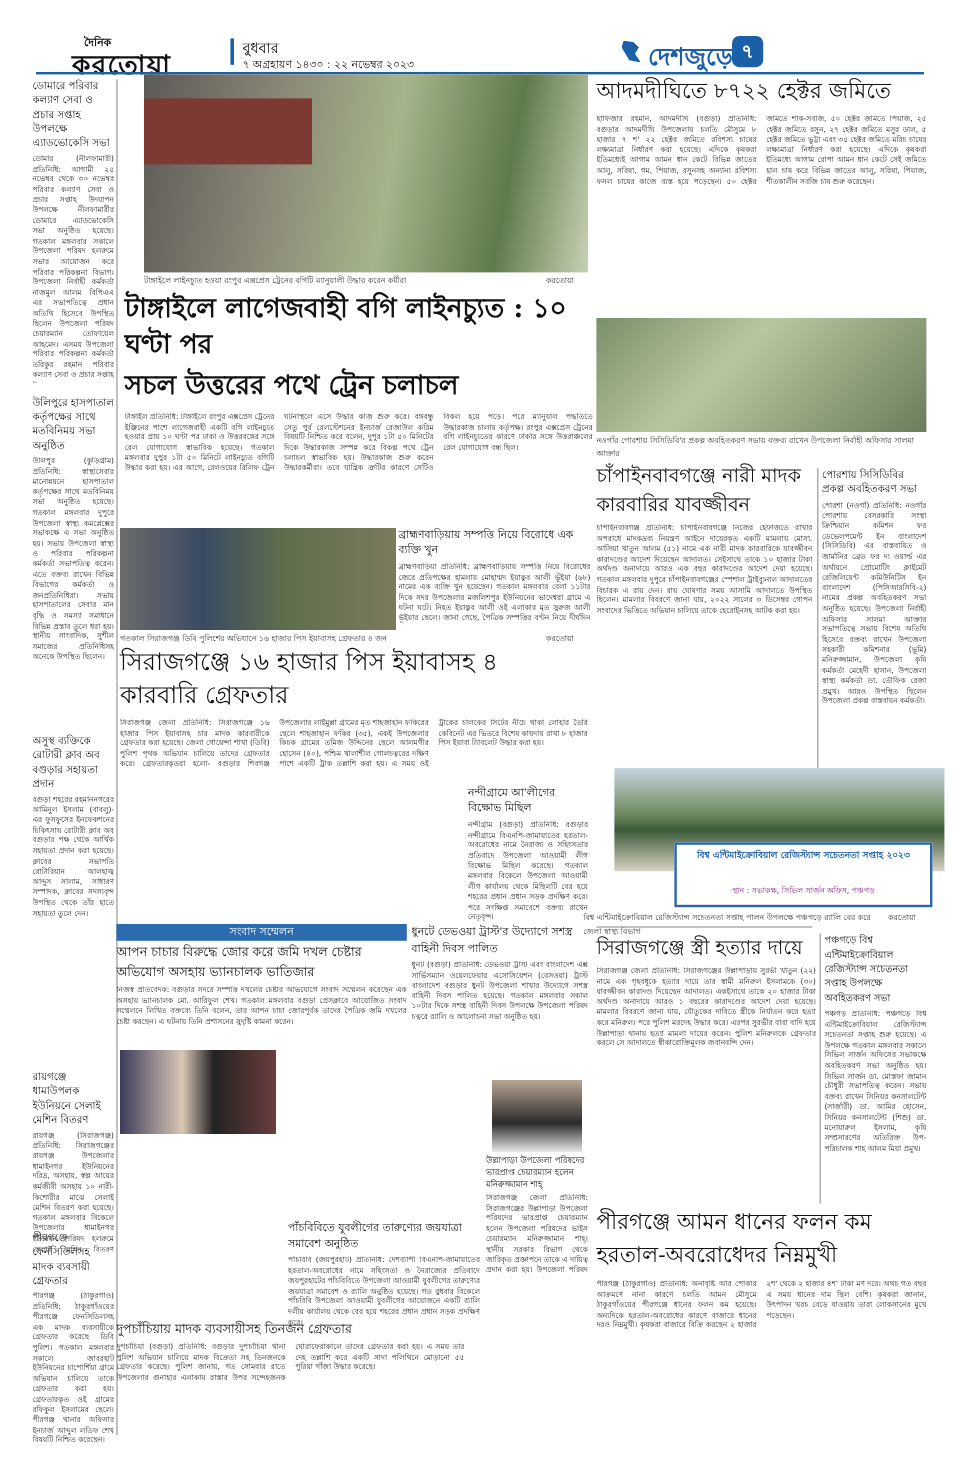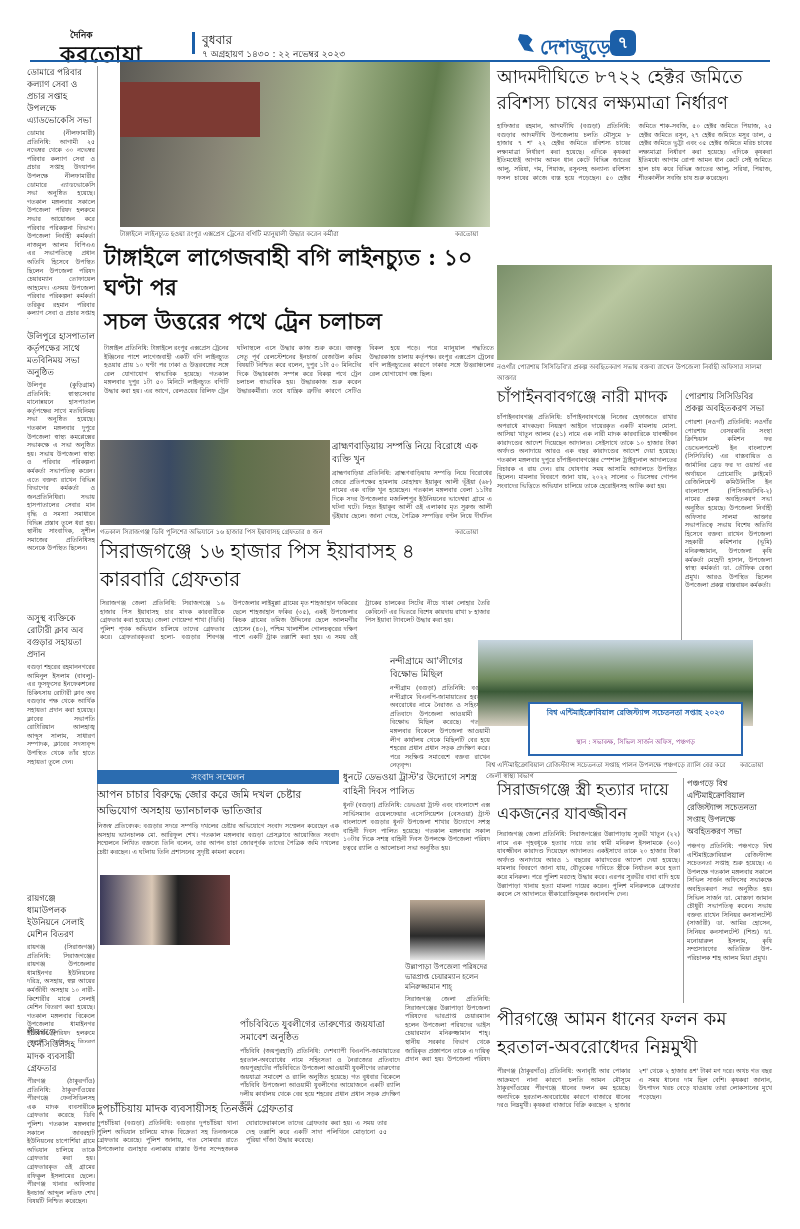--- a/index.html
+++ b/index.html
@@ -68,28 +68,28 @@
 <div class="abs caption" style="left:455px;top:229px">করতোয়া</div>
 
 <div class="abs" style="left:104px;top:242px;width:390px">
   <div class="hl" style="font-size:22px;line-height:30px;font-weight:bold">টাঙ্গাইলে লাগেজবাহী বগি লাইনচ্যুত : ১০ ঘণ্টা পর</div>
   <div class="hl" style="font-size:22px;line-height:30px;font-weight:bold;margin-top:4px">সচল উত্তরের পথে ট্রেন চলাচল</div>
   <div class="col-text" style="height:80px;margin-top:8px;column-count:3;column-gap:8px">টাঙ্গাইল প্রতিনিধি: টাঙ্গাইলে রংপুর এক্সপ্রেস ট্রেনের ইঞ্জিনের পাশে লাগেজবাহী একটি বগি লাইনচ্যুত হওয়ার প্রায় ১০ ঘণ্টা পর ঢাকা ও উত্তরবঙ্গের সঙ্গে রেল যোগাযোগ স্বাভাবিক হয়েছে। গতকাল মঙ্গলবার দুপুর ১টা ৫০ মিনিটে লাইনচ্যুত বগিটি উদ্ধার করা হয়। এর আগে, রেলওয়ের রিলিফ ট্রেন ঘটনাস্থলে এসে উদ্ধার কাজ শুরু করে। বঙ্গবন্ধু সেতু পূর্ব রেলস্টেশনের ইনচার্জ রেজাউল করিম বিষয়টি নিশ্চিত করে বলেন, দুপুর ১টা ৫০ মিনিটের দিকে উদ্ধারকাজ সম্পন্ন করে বিকল্প পথে ট্রেন চলাচল স্বাভাবিক হয়। উদ্ধারকাজ শুরু করেন উদ্ধারকর্মীরা। তবে যান্ত্রিক ত্রুটির কারণে সেটিও বিকল হয়ে পড়ে। পরে ম্যানুয়াল পদ্ধতিতে উদ্ধারকাজ চালায় কর্তৃপক্ষ। রংপুর এক্সপ্রেস ট্রেনের বগি লাইনচ্যুতের কারণে ঢাকার সঙ্গে উত্তরাঞ্চলের রেল যোগাযোগ বন্ধ ছিল।</div>
 </div>
 
 <div class="abs" style="left:497px;top:64px;width:275px">
   <div class="hl" style="font-size:18px;line-height:26px">আদমদীঘিতে ৮৭২২ হেক্টর জমিতে</div>
-  <div class="hl" style="font-size:18px;line-height:26px">রবিশস্য চাষের লক্ষ্যমাত্রা নির্ধারণ</div>
   <div class="col-text" style="height:120px;margin-top:6px;column-count:2;column-gap:8px">হাফিজার রহমান, আদমদীঘি (বগুড়া) প্রতিনিধি: বগুড়ার আদমদীঘি উপজেলায় চলতি মৌসুমে ৮ হাজার ৭ শ' ২২ হেক্টর জমিতে রবিশস্য চাষের লক্ষ্যমাত্রা নির্ধারণ করা হয়েছে। এদিকে কৃষকরা ইতিমধ্যেই আগাম আমন ধান কেটে বিভিন্ন জাতের আলু, সরিষা, গম, পিয়াজ, রসুনসহ অন্যান্য রবিশস্য ফসল চাষের কাজে ব্যস্ত হয়ে পড়েছেন। ৫০ হেক্টর জমিতে শাক-সবজি, ৫০ হেক্টর জমিতে পিয়াজ, ২৫ হেক্টর জমিতে রসুন, ২৭ হেক্টর জমিতে মসুর ডাল, ৫ হেক্টর জমিতে ভুট্টা এবং ৩৫ হেক্টর জমিতে মরিচ চাষের লক্ষ্যমাত্রা নির্ধারণ করা হয়েছে। এদিকে কৃষকরা ইতিমধ্যে আগাম রোপা আমন ধান কেটে সেই জমিতে হাল চাষ করে বিভিন্ন জাতের আলু, সরিষা, পিয়াজ, শীতকালীন সবজি চাষ শুরু করেছেন।</div>
 </div>
 <div class="abs photo" style="left:497px;top:265px;width:275px;height:95px;background:linear-gradient(180deg,#e8e4de 0,#d3c9be 40,#8a2b33 70%,#2f3e66)"></div>
 <div class="abs caption" style="left:497px;top:362px;width:275px">নওগাঁর পোরশায় সিসিডিবি'র প্রকল্প অবহিতকরণ সভায় বক্তব্য রাখেন উপজেলা নির্বাহী অফিসার সালমা আক্তার</div>
 
 <div class="abs" style="left:497px;top:385px;width:180px">
   <div class="hl" style="font-size:16px;line-height:24px">চাঁপাইনবাবগঞ্জে নারী মাদক</div>
+  <div class="hl" style="font-size:16px;line-height:24px">কারবারির যাবজ্জীবন</div>
   <div class="col-text" style="height:230px;margin-top:4px">চাঁপাইনবাবগঞ্জ প্রতিনিধি: চাঁপাইনবাবগঞ্জে নিজের হেফাজতে রাখার অপরাধে মাদকদ্রব্য নিয়ন্ত্রণ আইনে দায়েরকৃত একটি মামলায় মোসা. আসিয়া খাতুন আলম (৫১) নামে এক নারী মাদক কারবারিকে যাবজ্জীবন কারাদণ্ডের আদেশ দিয়েছেন আদালত। সেইসাথে তাকে ১০ হাজার টাকা অর্থদণ্ড অনাদায়ে আরও এক বছর কারাদণ্ডের আদেশ দেয়া হয়েছে। গতকাল মঙ্গলবার দুপুরে চাঁপাইনবাবগঞ্জের স্পেশাল ট্রাইব্যুনাল আদালতের বিচারক এ রায় দেন। রায় ঘোষণার সময় আসামি আদালতে উপস্থিত ছিলেন। মামলার বিবরণে জানা যায়, ২০২২ সালের ৩ ডিসেম্বর গোপন সংবাদের ভিত্তিতে অভিযান চালিয়ে তাকে হেরোইনসহ আটক করা হয়।</div>
 </div>
 <div class="abs vr" style="left:681px;top:390px;height:250px"></div>
 <div class="abs" style="left:685px;top:390px;width:87px">
   <div class="hl" style="font-size:8.5px;line-height:12px">পোরশায় সিসিডিবির প্রকল্প অবহিতকরণ সভা</div>
   <div class="col-text" style="height:220px;margin-top:4px">পোরশা (নওগাঁ) প্রতিনিধি: নওগাঁর পোরশায় বেসরকারি সংস্থা ক্রিশ্চিয়ান কমিশন ফর ডেভেলপমেন্ট ইন বাংলাদেশ (সিসিডিবি) এর বাস্তবায়িত ও জার্মানির ব্রেড ফর দ্য ওয়ার্ল্ড এর অর্থায়নে প্রোমোটিং ক্লাইমেট রেজিলিয়েন্ট কমিউনিটিস ইন বাংলাদেশ (পিসিআরসিবি-২) নামের প্রকল্প অবহিতকরণ সভা অনুষ্ঠিত হয়েছে। উপজেলা নির্বাহী অফিসার সালমা আক্তার সভাপতিত্বে সভায় বিশেষ অতিথি হিসেবে বক্তব্য রাখেন উপজেলা সহকারী কমিশনার (ভূমি) মনিরুজ্জামান, উপজেলা কৃষি কর্মকর্তা মেহেদী হাসান, উপজেলা স্বাস্থ্য কর্মকর্তা ডা. তৌফিক রেজা প্রমুখ। আরও উপস্থিত ছিলেন উপজেলা প্রকল্প বাস্তবায়ন কর্মকর্তা।</div>
 </div>
 
 <div class="abs photo" style="left:100px;top:440px;width:230px;height:85px;background:linear-gradient(90deg,#6b6b6b,#3a4a63 30%,#5f6f4b 60%,#7a7a5c)"></div>
 <div class="abs" style="left:332px;top:440px;width:160px">
@@ -132,33 +132,32 @@
 <div class="abs" style="left:240px;top:1018px;width:160px">
   <div class="hl" style="font-size:9px;line-height:13px">পাঁচবিবিতে যুবলীগের তারুণ্যের জয়যাত্রা সমাবেশ অনুষ্ঠিত</div>
   <div class="col-text" style="height:80px;margin-top:3px">পাঁচবিবি (জয়পুরহাট) প্রতিনিধি: দেশব্যাপী বিএনপি-জামায়াতের হরতাল-অবরোধের নামে সহিংসতা ও নৈরাজ্যের প্রতিবাদে জয়পুরহাটের পাঁচবিবিতে উপজেলা আওয়ামী যুবলীগের তারুণ্যের জয়যাত্রা সমাবেশ ও র‍্যালি অনুষ্ঠিত হয়েছে। গত বুধবার বিকেলে পাঁচবিবি উপজেলা আওয়ামী যুবলীগের আয়োজনে একটি র‍্যালি দলীয় কার্যালয় থেকে বের হয়ে শহরের প্রধান প্রধান সড়ক প্রদক্ষিণ করে।</div>
 </div>
 
 <div class="abs" style="left:97px;top:1100px;width:290px">
   <div class="hl" style="font-size:10.5px;line-height:16px">দুপচাঁচিয়ায় মাদক ব্যবসায়ীসহ তিনজন গ্রেফতার</div>
   <div class="col-text" style="height:80px;margin-top:3px;column-count:2;column-gap:8px">দুপচাঁচিয়া (বগুড়া) প্রতিনিধি: বগুড়ার দুপচাঁচিয়া থানা পুলিশ অভিযান চালিয়ে মাদক বিক্রেতা সহ তিনজনকে গ্রেফতার করেছে। পুলিশ জানায়, গত সোমবার রাতে উপজেলার গুনাহার এলাকায় রাস্তার উপর সন্দেহজনক ঘোরাফেরাকালে তাদের গ্রেফতার করা হয়। এ সময় তার দেহ তল্লাশি করে একটি সাদা পলিথিনে মোড়ানো ৫৫ পুরিয়া গাঁজা উদ্ধার করেছে।</div>
 </div>
 
-<div class="abs photo" style="left:478px;top:640px;width:275px;height:86px;background:linear-gradient(180deg,#c7d5e0,#6f8a5e 45%,#3b5a38 60%,#d9d2c4)">
+<div class="abs photo" style="left:512px;top:640px;width:275px;height:86px;background:linear-gradient(180deg,#c7d5e0,#6f8a5e 45%,#3b5a38 60%,#d9d2c4)">
   <div class="abs banner" style="left:50px;top:62px;width:215px;height:54px">
     <div style="font-size:7.5px;color:#1b5fa8;font-weight:bold;text-align:center;padding-top:3px">বিশ্ব এন্টিমাইক্রোবিয়াল রেজিস্ট্যান্স সচেতনতা সপ্তাহ ২০২৩</div>
     <div style="font-size:6.5px;color:#7a1f7a;text-align:center;padding-top:18px">স্থান : সভাকক্ষ, সিভিল সার্জন অফিস, পঞ্চগড়</div>
   </div>
 </div>
 <div class="abs caption" style="left:486px;top:760px;width:240px">বিশ্ব এন্টিমাইক্রোবিয়াল রেজিস্ট্যান্স সচেতনতা সপ্তাহ পালন উপলক্ষে পঞ্চগড়ে র‍্যালি বের করে জেলা স্বাস্থ্য বিভাগ</div>
 <div class="abs caption" style="left:740px;top:760px">করতোয়া</div>
 <div class="abs hr" style="left:497px;top:772px;width:180px"></div>
 
 <div class="abs" style="left:497px;top:778px;width:183px">
   <div class="hl" style="font-size:16px;line-height:24px">সিরাজগঞ্জে স্ত্রী হত্যার দায়ে</div>
-  <div class="hl" style="font-size:16px;line-height:24px">একজনের যাবজ্জীবন</div>
   <div class="col-text" style="height:140px;margin-top:4px">সিরাজগঞ্জ জেলা প্রতিনিধি: সিরাজগঞ্জের উল্লাপাড়ায় সুরভী খাতুন (২২) নামে এক গৃহবধূকে হত্যার দায়ে তার স্বামী মনিরুল ইসলামকে (৩০) যাবজ্জীবন কারাদণ্ড দিয়েছেন আদালত। একইসাথে তাকে ২০ হাজার টাকা অর্থদণ্ড অনাদায়ে আরও ১ বছরের কারাদণ্ডের আদেশ দেয়া হয়েছে। মামলার বিবরণে জানা যায়, যৌতুকের দাবিতে স্ত্রীকে নির্যাতন করে হত্যা করে মনিরুল। পরে পুলিশ মরদেহ উদ্ধার করে। এরপর সুরভীর বাবা বাদি হয়ে উল্লাপাড়া থানায় হত্যা মামলা দায়ের করেন। পুলিশ মনিরুলকে গ্রেফতার করলে সে আদালতে স্বীকারোক্তিমূলক জবানবন্দি দেন।</div>
 </div>
 <div class="abs vr" style="left:683px;top:778px;height:225px"></div>
 <div class="abs" style="left:687px;top:778px;width:85px">
   <div class="hl" style="font-size:8px;line-height:12px">পঞ্চগড়ে বিশ্ব এন্টিমাইক্রোবিয়াল রেজিস্ট্যান্স সচেতনতা সপ্তাহ উপলক্ষে অবহিতকরণ সভা</div>
   <div class="col-text" style="height:175px;margin-top:4px">পঞ্চগড় প্রতিনিধি: পঞ্চগড়ে বিশ্ব এন্টিমাইক্রোবিয়াল রেজিস্ট্যান্স সচেতনতা সপ্তাহ শুরু হয়েছে। এ উপলক্ষে গতকাল মঙ্গলবার সকালে সিভিল সার্জন অফিসের সভাকক্ষে অবহিতকরণ সভা অনুষ্ঠিত হয়। সিভিল সার্জন ডা. মোস্তফা জামান চৌধুরী সভাপতিত্ব করেন। সভায় বক্তব্য রাখেন সিনিয়র কনসালটেন্ট (সার্জারী) ডা. আমির হোসেন, সিনিয়র কনসালটেন্ট (শিশু) ডা. মনোয়ারুল ইসলাম, কৃষি সম্প্রসারণের অতিরিক্ত উপ-পরিচালক শাহ আলম মিয়া প্রমুখ।</div>
 </div>
 
 <div class="abs" style="left:497px;top:1005px;width:275px">
   <div class="hl" style="font-size:18px;line-height:28px">পীরগঞ্জে আমন ধানের ফলন কম</div>

